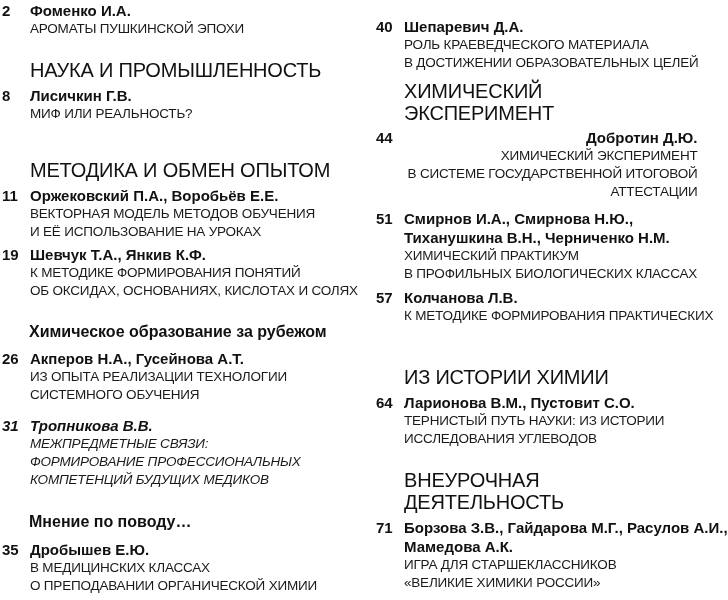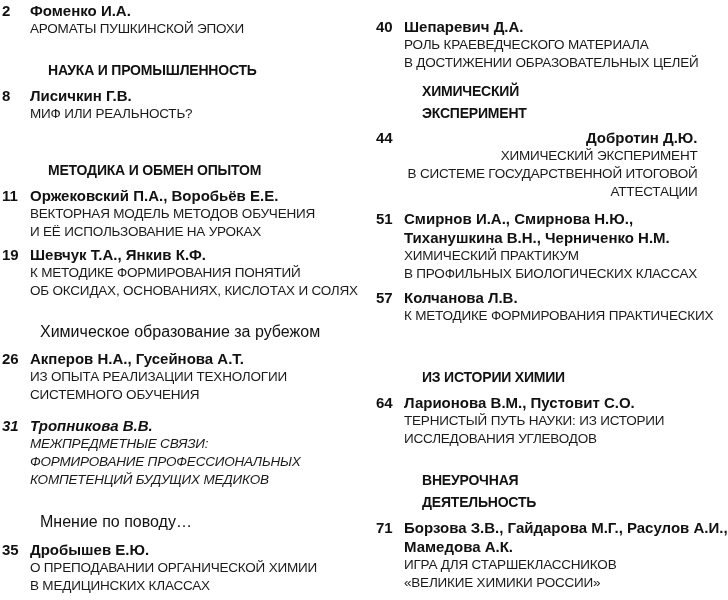--- a/index.html
+++ b/index.html
@@ -4,22 +4,22 @@
 <style>
   html, body { margin:0; padding:0; background:#ffffff; }
   body { width:728px; height:600px; position:relative; overflow:hidden; color:#111; font-family:"Liberation Sans", sans-serif; }
   .col { position:absolute; top:0; }
   .col-left { left:0; width:364px; }
   .col-right { left:374px; width:354px; }
   .entry { position:relative; padding-left:30px; }
   .num { position:absolute; left:2px; top:0; font-weight:bold; font-size:15px; line-height:19px; }
   .author { font-weight:bold; font-size:15px; line-height:19px; white-space:nowrap; }
   .title { font-size:13.5px; line-height:18px; white-space:nowrap; letter-spacing:-0.2px; color:#1a1a1a; }
-  .heading { padding-left:48px; font-weight:bold; font-size:14px; line-height:22px; letter-spacing:-0.2px; }
-  .subheading { padding-left:40px; font-weight:normal; font-size:16px; line-height:20px; }
+  .heading { padding-left:30px; font-weight:normal; font-size:20px; line-height:22px; letter-spacing:-0.2px; }
+  .subheading { padding-left:29px; font-weight:bold; font-size:16px; line-height:20px; }
 </style>
 </head>
 <body>
 
 <div class="col col-left">
 
   <div class="entry" style="position:absolute; top:1px; left:0;">
     <span class="num">2</span>
     <div class="author">Фоменко И.А.</div>
     <div class="title">АРОМАТЫ ПУШКИНСКОЙ ЭПОХИ</div>
@@ -64,22 +64,22 @@
     <div class="title">МЕЖПРЕДМЕТНЫЕ СВЯЗИ:</div>
     <div class="title">ФОРМИРОВАНИЕ ПРОФЕССИОНАЛЬНЫХ</div>
     <div class="title">КОМПЕТЕНЦИЙ БУДУЩИХ МЕДИКОВ</div>
   </div>
 
   <div class="subheading" style="position:absolute; top:512px;">Мнение по поводу…</div>
 
   <div class="entry" style="position:absolute; top:540px; left:0;">
     <span class="num">35</span>
     <div class="author">Дробышев Е.Ю.</div>
+    <div class="title">В МЕДИЦИНСКИХ КЛАССАХ</div>
     <div class="title">О ПРЕПОДАВАНИИ ОРГАНИЧЕСКОЙ ХИМИИ</div>
-    <div class="title">В МЕДИЦИНСКИХ КЛАССАХ</div>
   </div>
 </div>
 
 <div class="col col-right">
 
   <div class="entry" style="position:absolute; top:17px; left:0;">
     <span class="num">40</span>
     <div class="author">Шепаревич Д.А.</div>
     <div class="title">РОЛЬ КРАЕВЕДЧЕСКОГО МАТЕРИАЛА</div>
     <div class="title">В ДОСТИЖЕНИИ ОБРАЗОВАТЕЛЬНЫХ ЦЕЛЕЙ</div>

